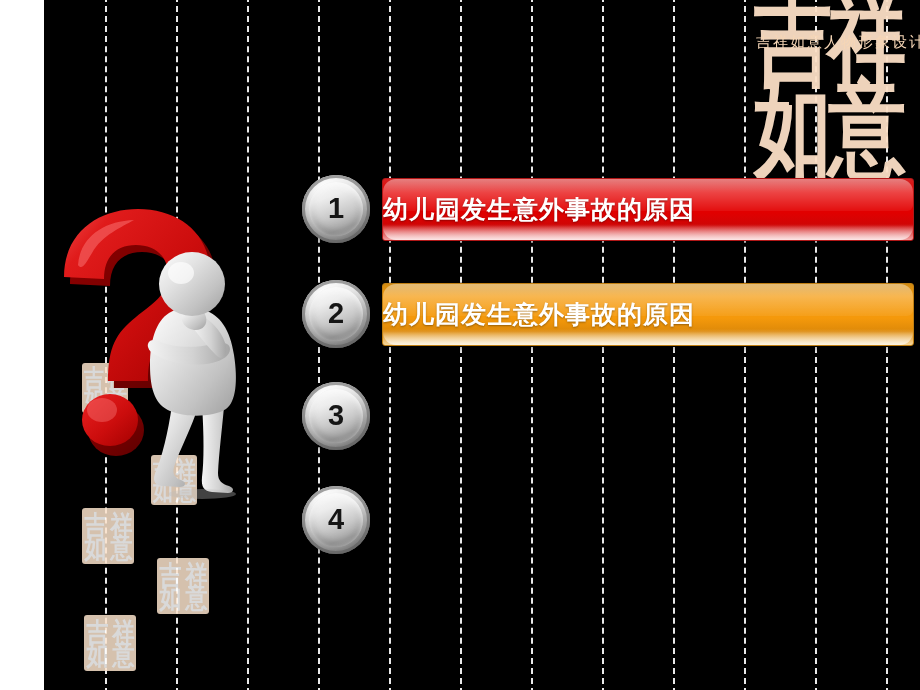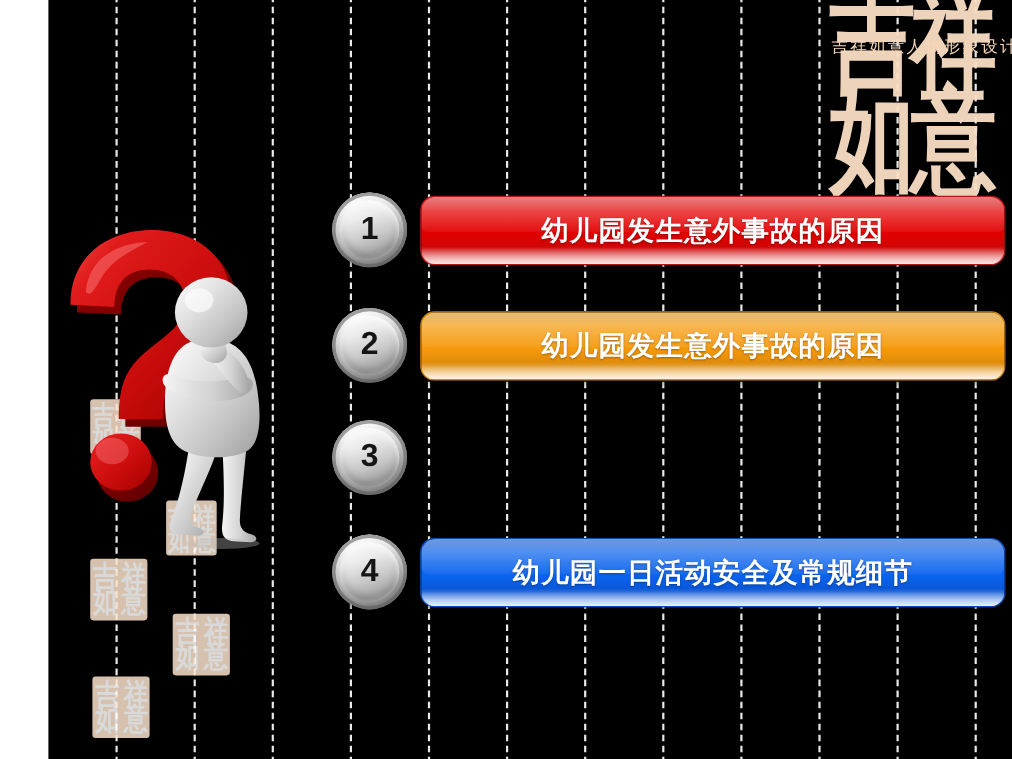--- a/index.html
+++ b/index.html
@@ -147,24 +147,23 @@
     line-height: 1;
     margin-top: -1px;
   }
 
   .bar {
     position: absolute;
     left: 80px;
     top: 3px;
     width: 530px;
     height: 61px;
-    border-radius: 13px;
+    border-radius: 3px;
     display: flex;
     align-items: center;
-    justify-content: center;
     box-shadow: 0 3px 5px rgba(0,0,0,.30);
     overflow: hidden;
   }
   .bar::before {
     content: "";
     position: absolute;
     left: 0; right: 0; top: 0;
     height: 52%;
     border-radius: 13px 13px 6px 6px;
     background: linear-gradient(to bottom, rgba(255,255,255,.42) 0%, rgba(255,255,255,.06) 100%);
@@ -376,19 +375,16 @@
         </div>
       </div>
     </div>
 
     <div class="row" style="top:486px;">
       <div class="badge">
         <div class="badge-inner">
           <span class="badge-num">4</span>
         </div>
       </div>
-      <div class="bar bar-blue">
-        <span class="bar-label">幼儿园一日活动安全及常规细节</span>
-      </div>
     </div>
 
   </div>
 </div>
 
 </body></html>

